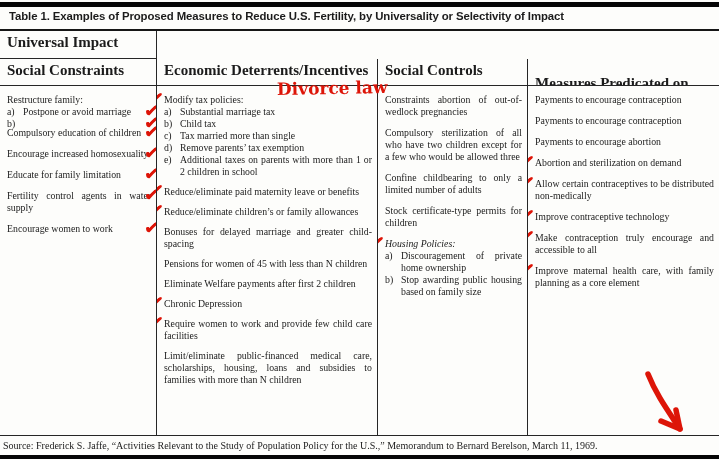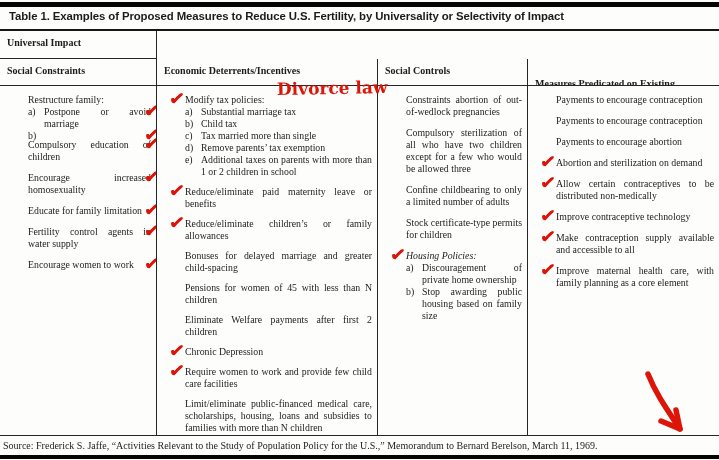--- a/index.html
+++ b/index.html
@@ -23,30 +23,30 @@
     position:absolute;left:0;top:29px;width:719px;
     border-top:2px solid #161616;
     display:grid;
     grid-template-columns:157px 221px 150px 191px;
     grid-template-rows:28px 27px 350px 19px;
   }
   .cell{box-sizing:border-box;overflow:hidden;}
   .vline{border-right:1px solid #262626;}
   .hline{border-bottom:1px solid #262626;}
   .hcell{
-    font-weight:bold;font-size:10px;line-height:11.5px;
+    font-weight:bold;font-size:15px;line-height:11.5px;
     padding:6px 6px 2px 7px;
   }
   .hc-measures{padding-top:8px;}
   .body-cell{
     font-size:9.8px;line-height:12px;
     padding:8px 5px 0 7px;
     text-align:justify;
   }
-  .item{position:relative;margin-left:21px;}
+  .item{position:relative;}
   .item + .item{margin-top:9px;}
   .col-econ .item + .item{margin-top:8px;}
   .sub{position:relative;padding-left:16px;}
   .sub .lbl{position:absolute;left:0;top:0;}
   .italic{font-style:italic;}
   .check{
     position:absolute;
     font-family:"DejaVu Sans", sans-serif;
     color:#dd1508;
     font-weight:bold;font-size:19px;line-height:1;
@@ -119,21 +119,21 @@
         <div class="item"><span>Stock certificate-type permits for children</span></div>
         <div class="item"><span class="italic">Housing Policies:</span><span class="check check-left">✓</span><div class="sub"><span class="lbl">a)</span><span>Discouragement of private home ownership</span></div><div class="sub"><span class="lbl">b)</span><span>Stop awarding public housing based on family size</span></div></div>
       </div>
     <div class="cell body-cell hline" style="grid-column:4;grid-row:3;">
         <div class="item"><span>Payments to encourage contraception</span></div>
         <div class="item"><span>Payments to encourage contraception</span></div>
         <div class="item"><span>Payments to encourage abortion</span></div>
         <div class="item"><span>Abortion and sterilization on demand</span><span class="check check-left">✓</span></div>
         <div class="item"><span>Allow certain contraceptives to be distributed non-medically</span><span class="check check-left">✓</span></div>
         <div class="item"><span>Improve contraceptive technology</span><span class="check check-left">✓</span></div>
-        <div class="item"><span>Make contraception supply available and accessible to all</span><span class="check check-left">✓</span></div>
+        <div class="item"><span>Make contraception truly encourage and accessible to all</span><span class="check check-left">✓</span></div>
         <div class="item"><span>Improve maternal health care, with family planning as a core element</span><span class="check check-left">✓</span></div>
       </div>
 
     <div id="src-row" class="cell" style="grid-row:4;">Source:  Frederick S. Jaffe, “Activities Relevant to the Study of Population Policy for the U.S.,” Memorandum to Bernard Berelson, March 11, 1969.</div>
   </div>
 
   <div id="botbar"></div>
 
   <div id="divorce-note">Divorce law</div>
   <div id="divorce-check" class="check"></div>

